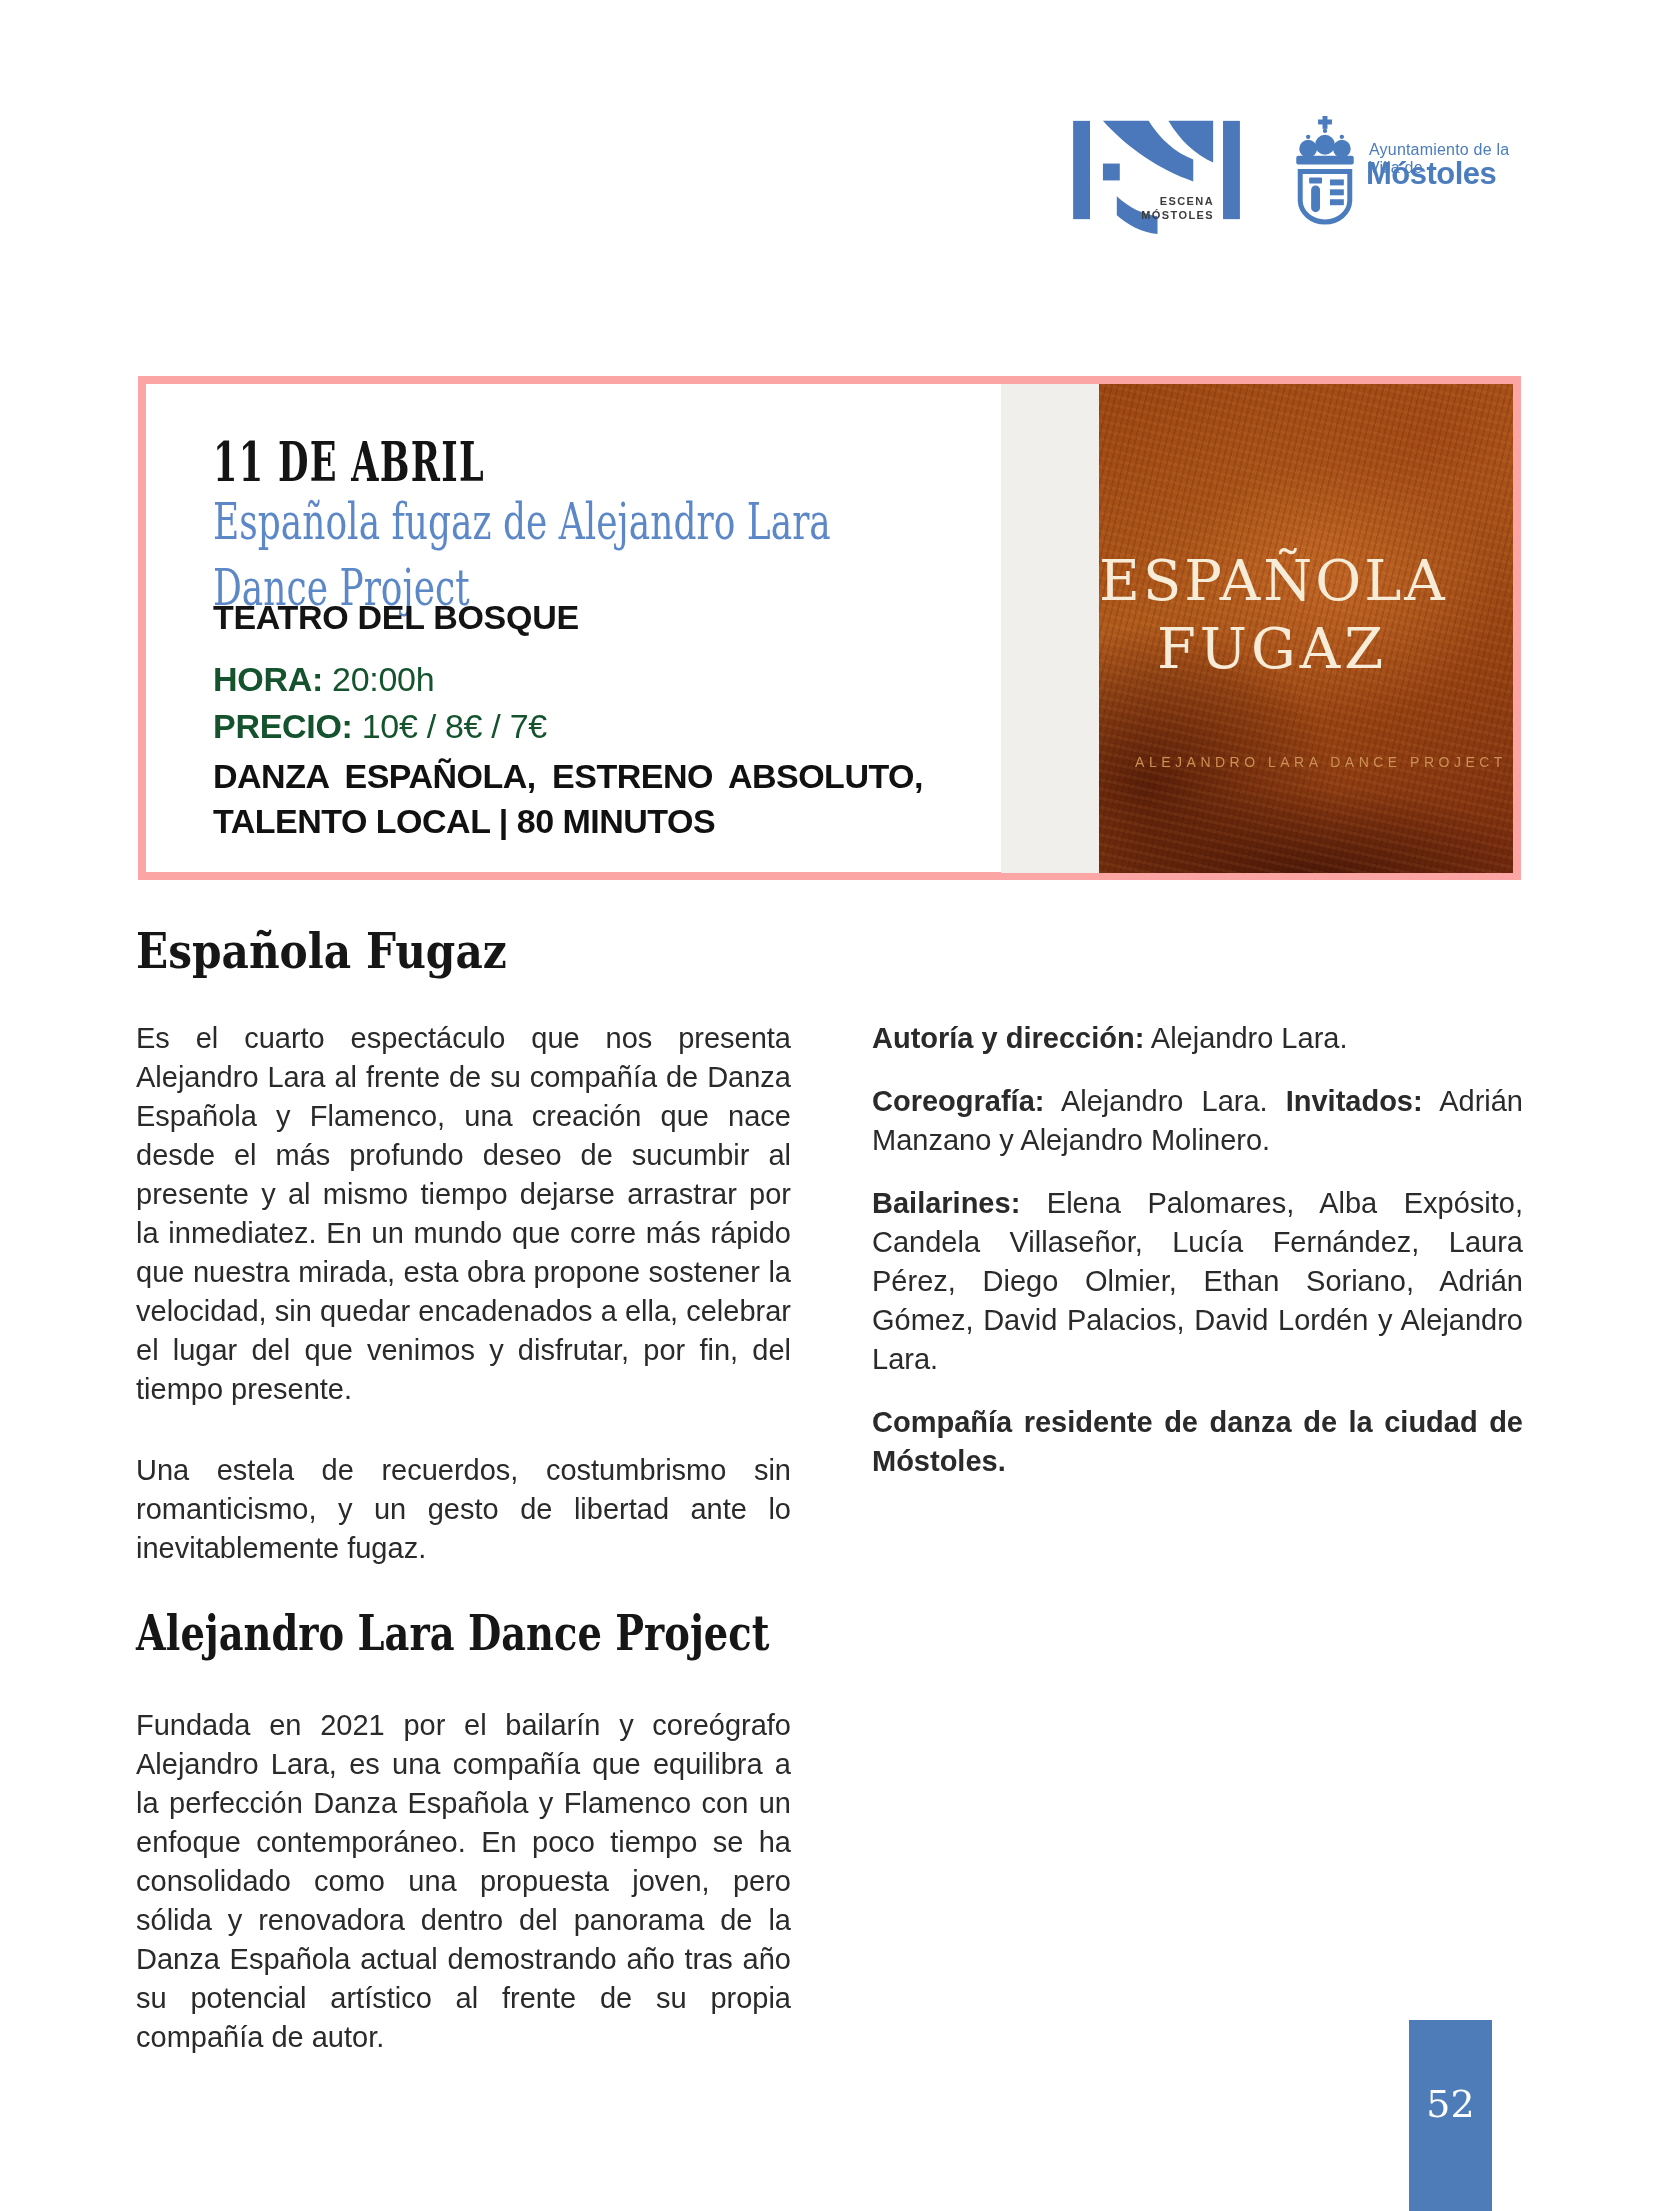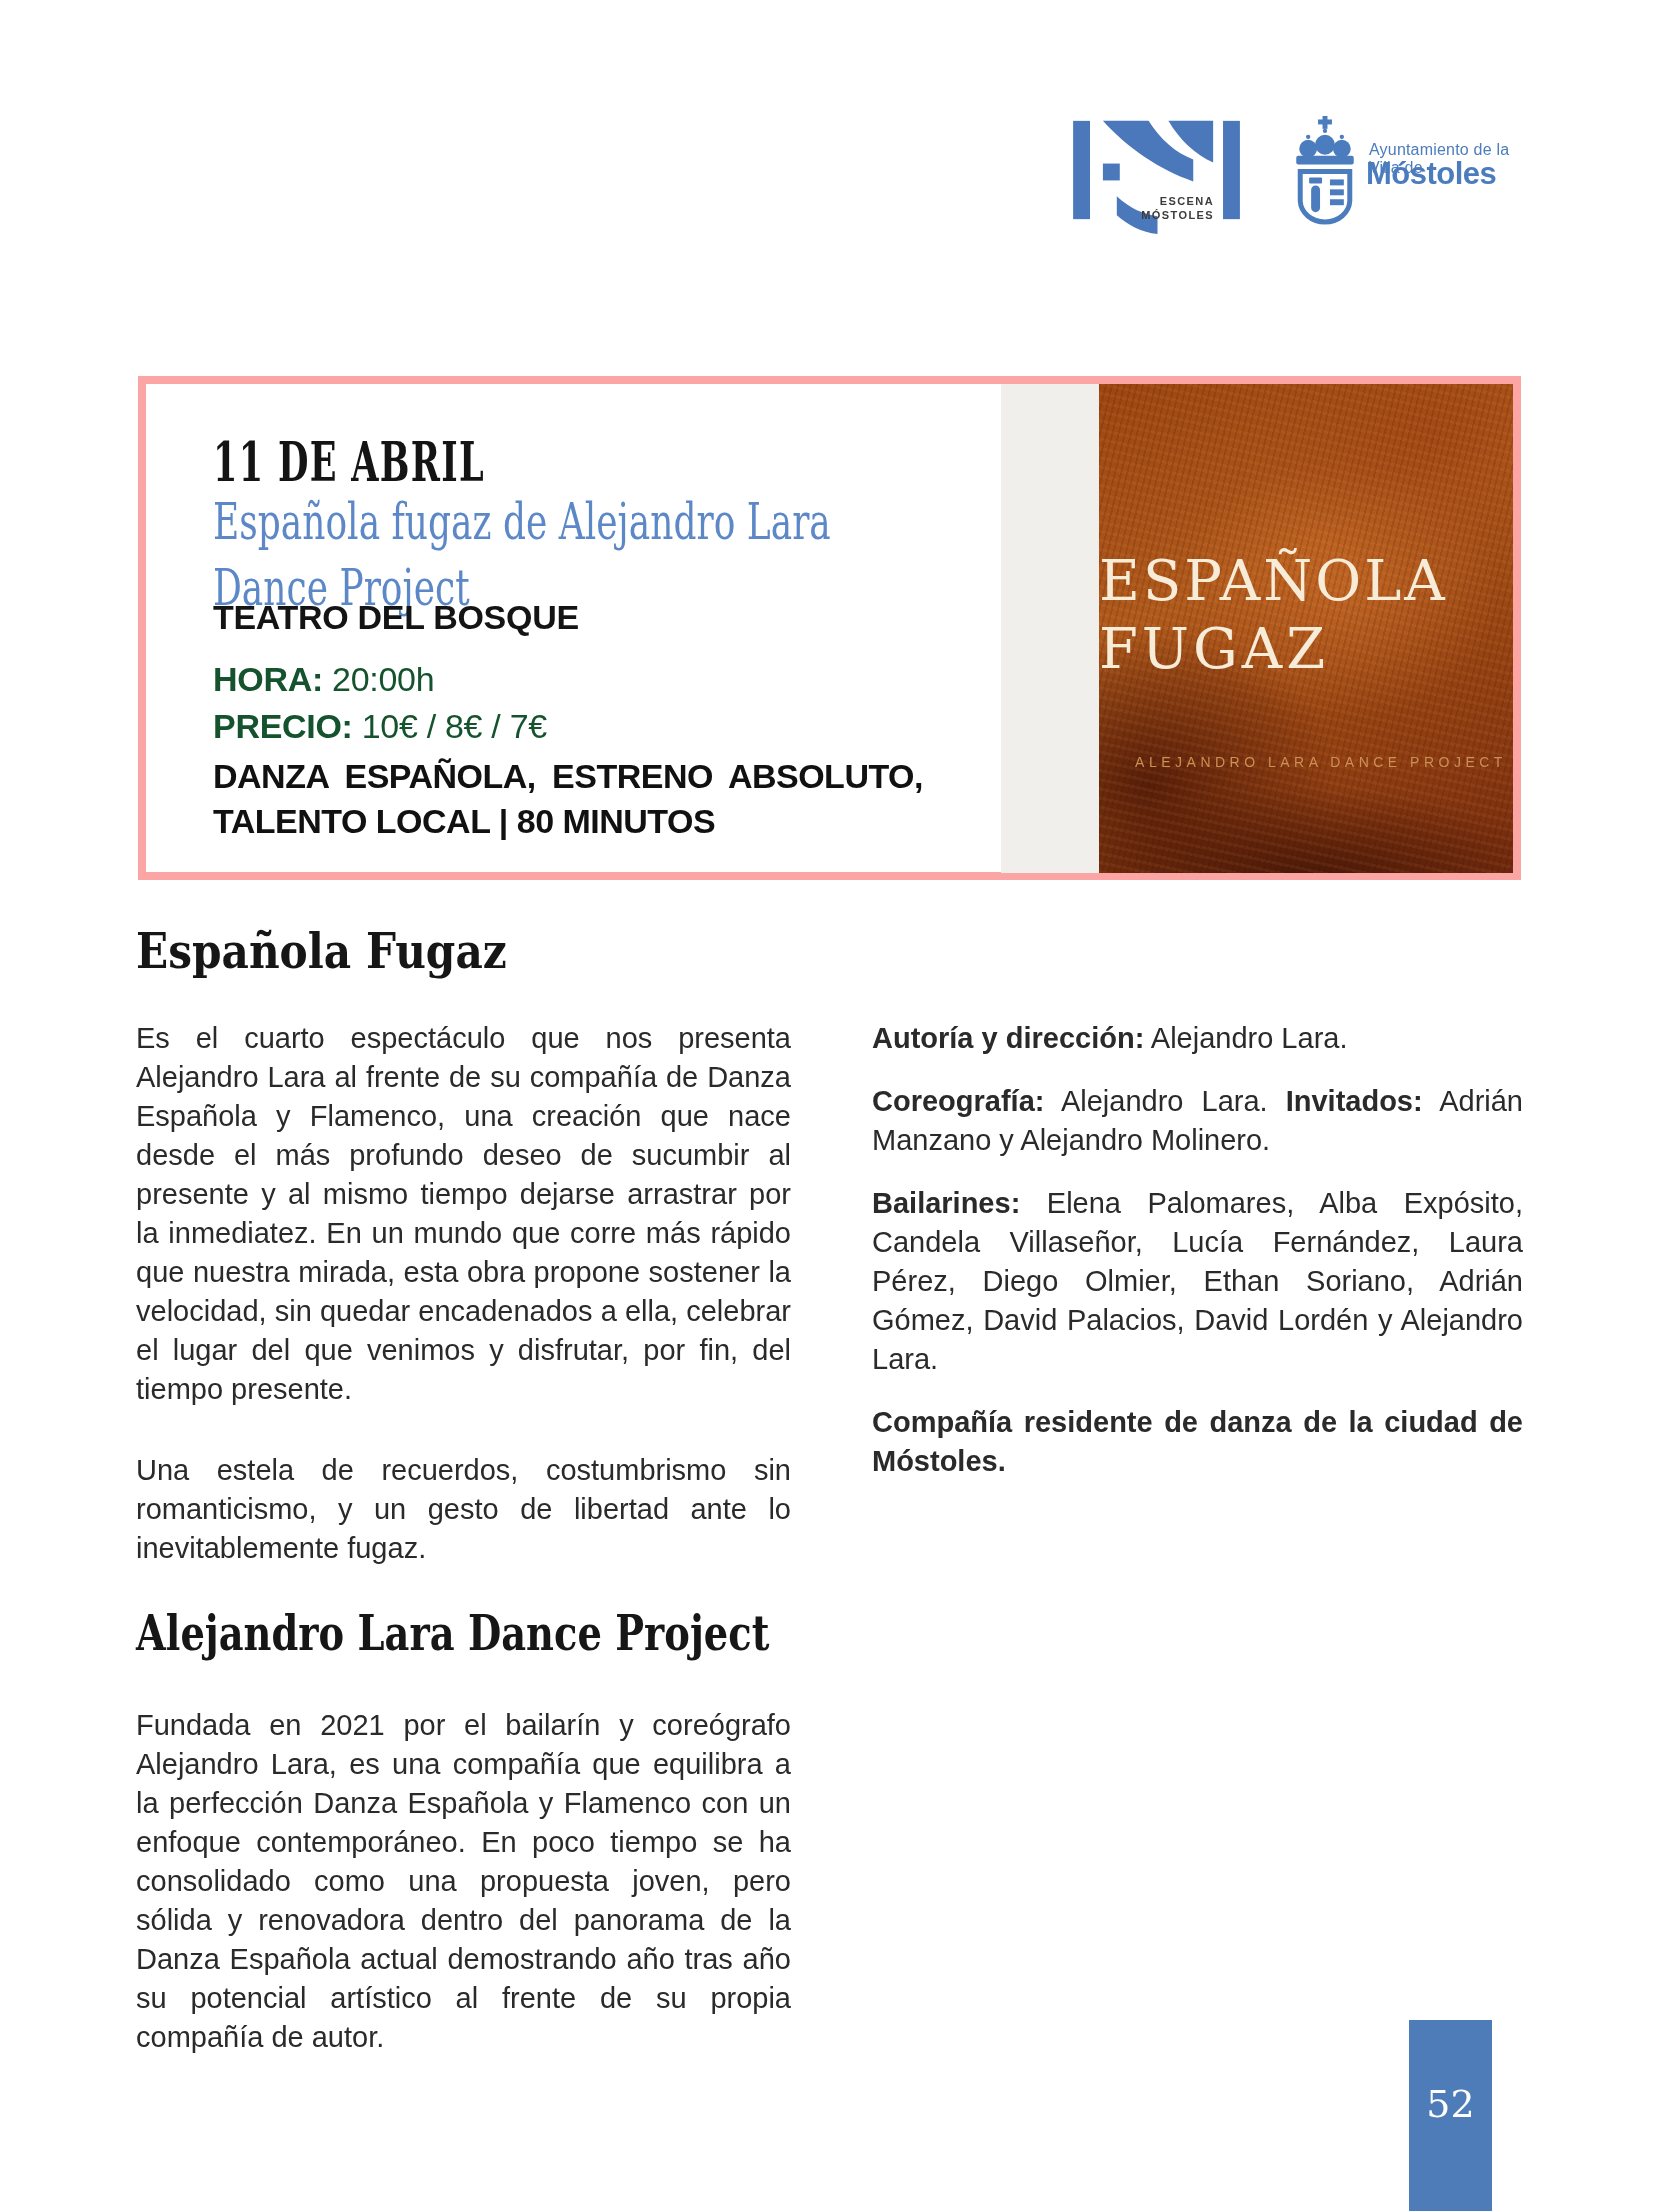--- a/index.html
+++ b/index.html
@@ -40,21 +40,21 @@
        radial-gradient(ellipse 60% 40% at 80% 10%, rgba(160,70,20,.8), rgba(0,0,0,0) 70%),
        radial-gradient(ellipse 70% 50% at 12% 82%, rgba(75,23,7,.85), rgba(0,0,0,0) 65%),
        radial-gradient(ellipse 55% 38% at 58% 42%, rgba(210,115,45,.55), rgba(0,0,0,0) 70%),
        radial-gradient(ellipse 90% 28% at 50% 102%, rgba(62,18,6,.9), rgba(0,0,0,0) 70%),
        linear-gradient(155deg,#9c4511 0%,#b05a1c 38%,#9a4613 62%,#772c0e 100%);}
   .poster::before{content:"";position:absolute;inset:0;
      background:
        repeating-linear-gradient(104deg, rgba(60,15,5,.14) 0 2px, rgba(0,0,0,0) 2px 6px),
        repeating-linear-gradient(12deg, rgba(255,170,90,.07) 0 3px, rgba(0,0,0,0) 3px 9px);}
   .poster-title{position:absolute;top:167px;left:0;width:100%;box-sizing:border-box;padding-right:74px;
-                text-align:left;font-family:"DejaVu Serif","Liberation Serif",serif;color:#f6ecd8;}
+                text-align:center;font-family:"DejaVu Serif","Liberation Serif",serif;color:#f6ecd8;}
   .poster-title .t1{font-size:56px;line-height:60px;letter-spacing:3px;}
   .poster-title .t2{font-size:56px;line-height:76px;letter-spacing:4px;margin-right:-6px;}
   .poster-caption{position:absolute;top:370px;left:0;width:100%;box-sizing:border-box;padding-left:30px;
                   text-align:center;font-size:14px;letter-spacing:4.5px;color:#cd9055;}
 
   
   .h1{position:absolute;left:136px;top:921px;margin:0;font-family:"DejaVu Serif","Liberation Serif",serif;
       font-weight:700;font-size:48px;line-height:60px;color:#161616;
       transform:scaleX(.88);transform-origin:0 0;white-space:nowrap;}
   .col{position:absolute;top:1019px;font-size:29px;line-height:39px;text-align:justify;color:#2a2a2a;}

